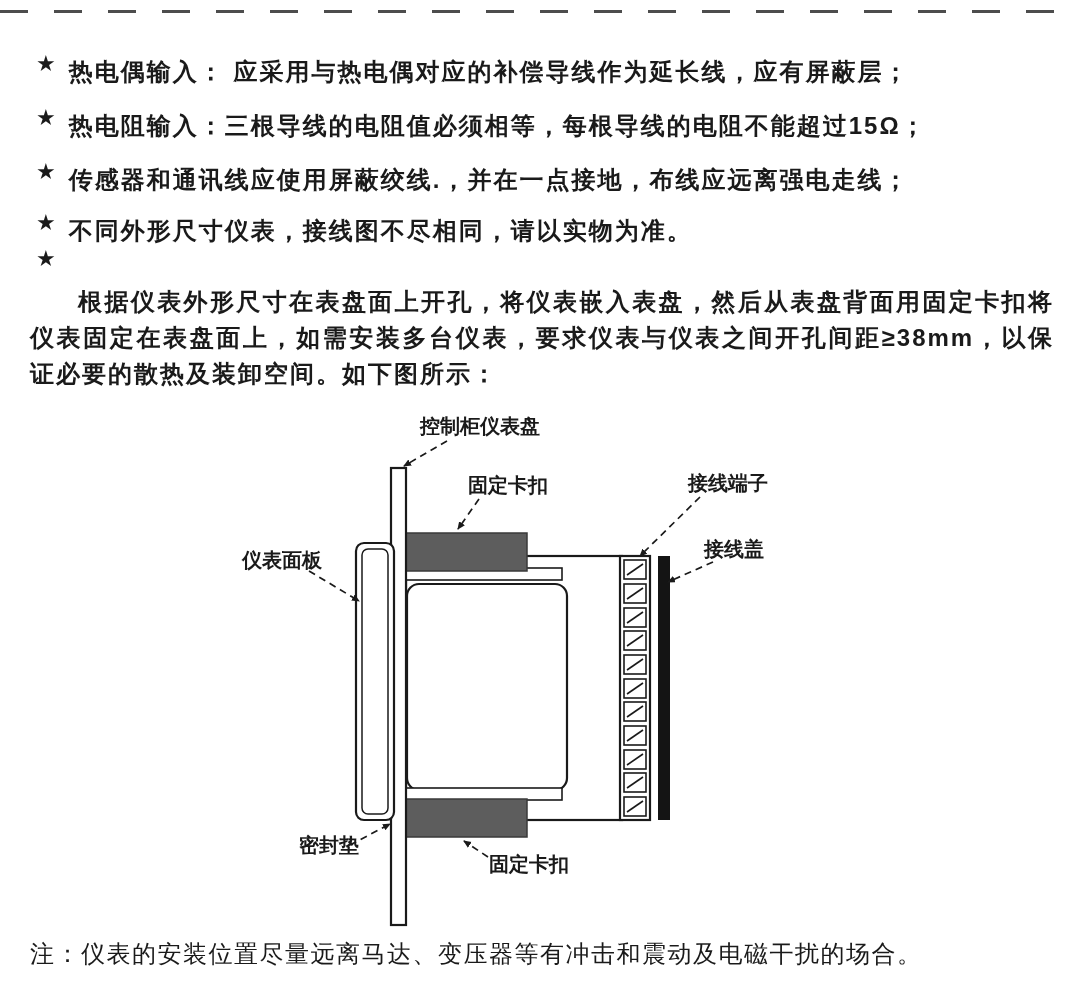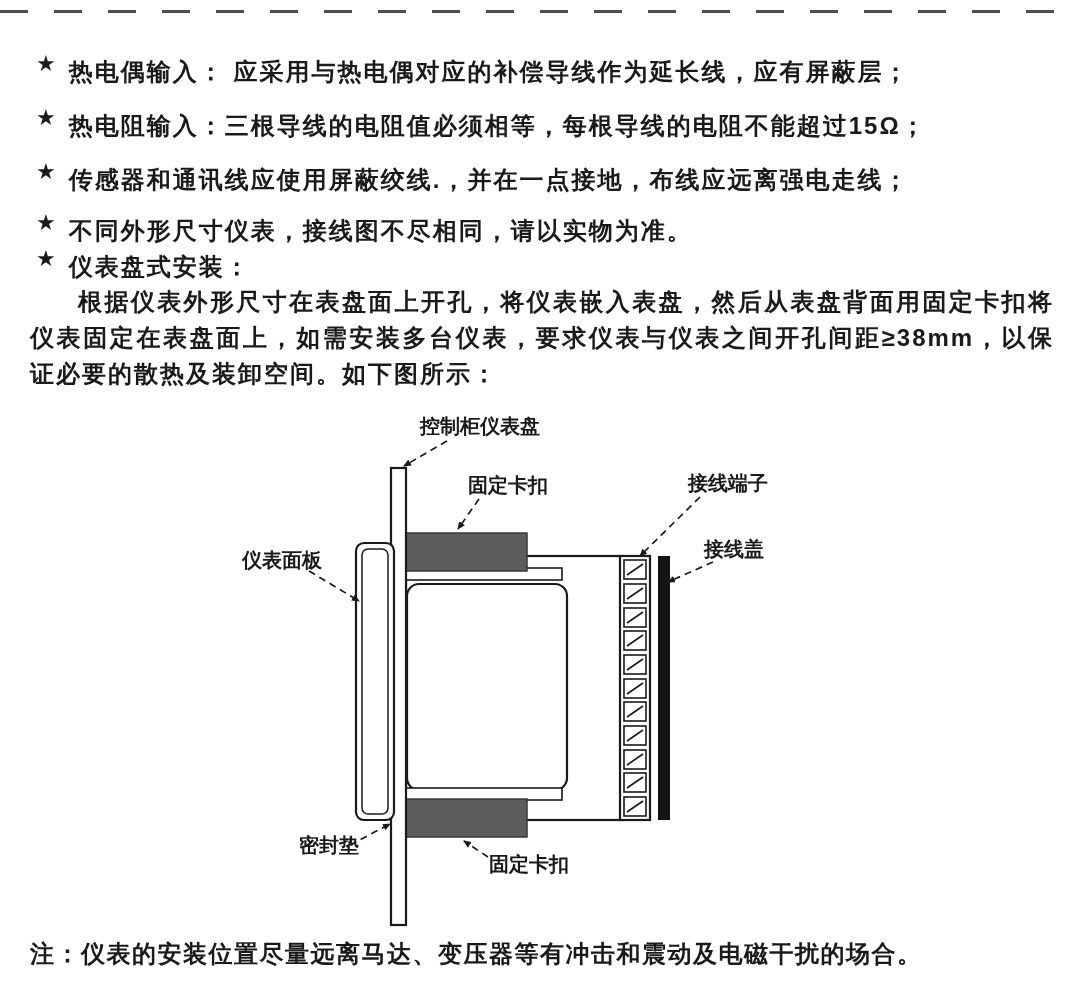--- a/index.html
+++ b/index.html
@@ -21,21 +21,21 @@
   }
   .star { font-size:22px; line-height:32px; }
   .btext { line-height:32px; letter-spacing:2px;margin-top:8px; }
   .para {
     position:absolute; left:30px; top:284px; width:1024px;
     font-size:24px; font-weight:700; line-height:36px;
     text-indent:2em; letter-spacing:2px; text-align:justify;
   }
   .note {
     position:absolute; left:30px; top:938px;
-    font-size:24px; font-weight:700; letter-spacing:1.5px; white-space:nowrap;
+    font-size:24px; font-weight:400; letter-spacing:1.5px; white-space:nowrap;
   }
   svg.diagram { position:absolute; inset:0; width:1080px; height:1002px; }
   svg text {
     font-family:"Liberation Sans","DejaVu Sans",sans-serif;
     font-weight:700; font-size:20px; fill:#1a1a1a;
   }
   .shape  { fill:#ffffff; stroke:#1a1a1a; stroke-width:2.2; }
   .thin   { fill:#ffffff; stroke:#1a1a1a; stroke-width:1.6; }
   .leader { fill:none; stroke:#1a1a1a; stroke-width:1.7; stroke-dasharray:7 5; }
 </style>
@@ -57,21 +57,20 @@
   <div class="bullet" style="left:36px; top:156px;">
     <span class="star">★</span>
     <span class="btext">传感器和通讯线应使用屏蔽绞线.，并在一点接地，布线应远离强电走线；</span>
   </div>
   <div class="bullet" style="left:36px; top:207px;">
     <span class="star">★</span>
     <span class="btext">不同外形尺寸仪表，接线图不尽相同，请以实物为准。</span>
   </div>
   <div class="bullet" style="left:36px; top:243px;">
     <span class="star">★</span>
-    <span class="btext">仪表盘式安装：</span>
   </div>
 
   <p class="para">根据仪表外形尺寸在表盘面上开孔，将仪表嵌入表盘，然后从表盘背面用固定卡扣将仪表固定在表盘面上，如需安装多台仪表，要求仪表与仪表之间开孔间距≥38mm，以保证必要的散热及装卸空间。如下图所示：</p>
 
   <svg class="diagram" viewBox="0 0 1080 1002">
     <defs>
       <marker id="arw" markerWidth="10" markerHeight="10" refX="7" refY="3.5" orient="auto" markerUnits="userSpaceOnUse">
         <path d="M0,0 L8,3.5 L0,7 Z" fill="#1a1a1a"></path>
       </marker>
     </defs>

